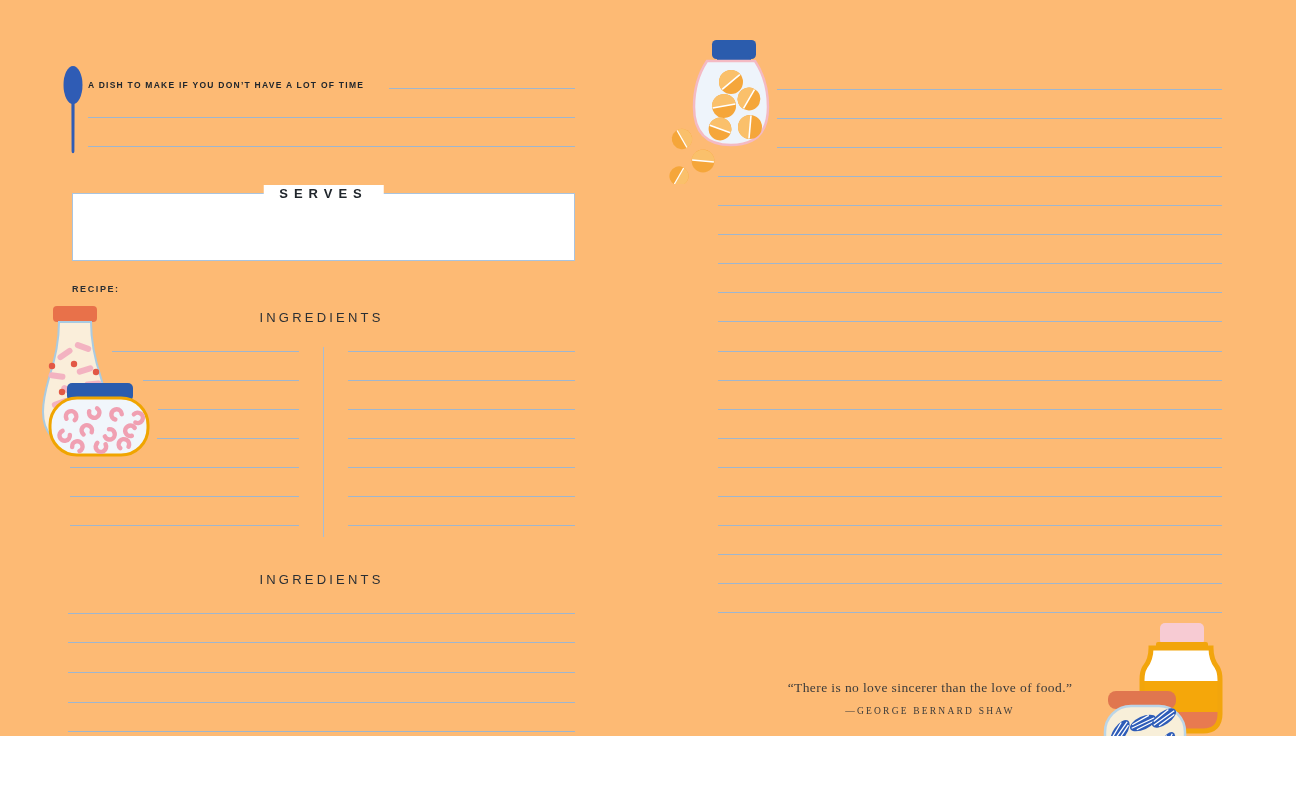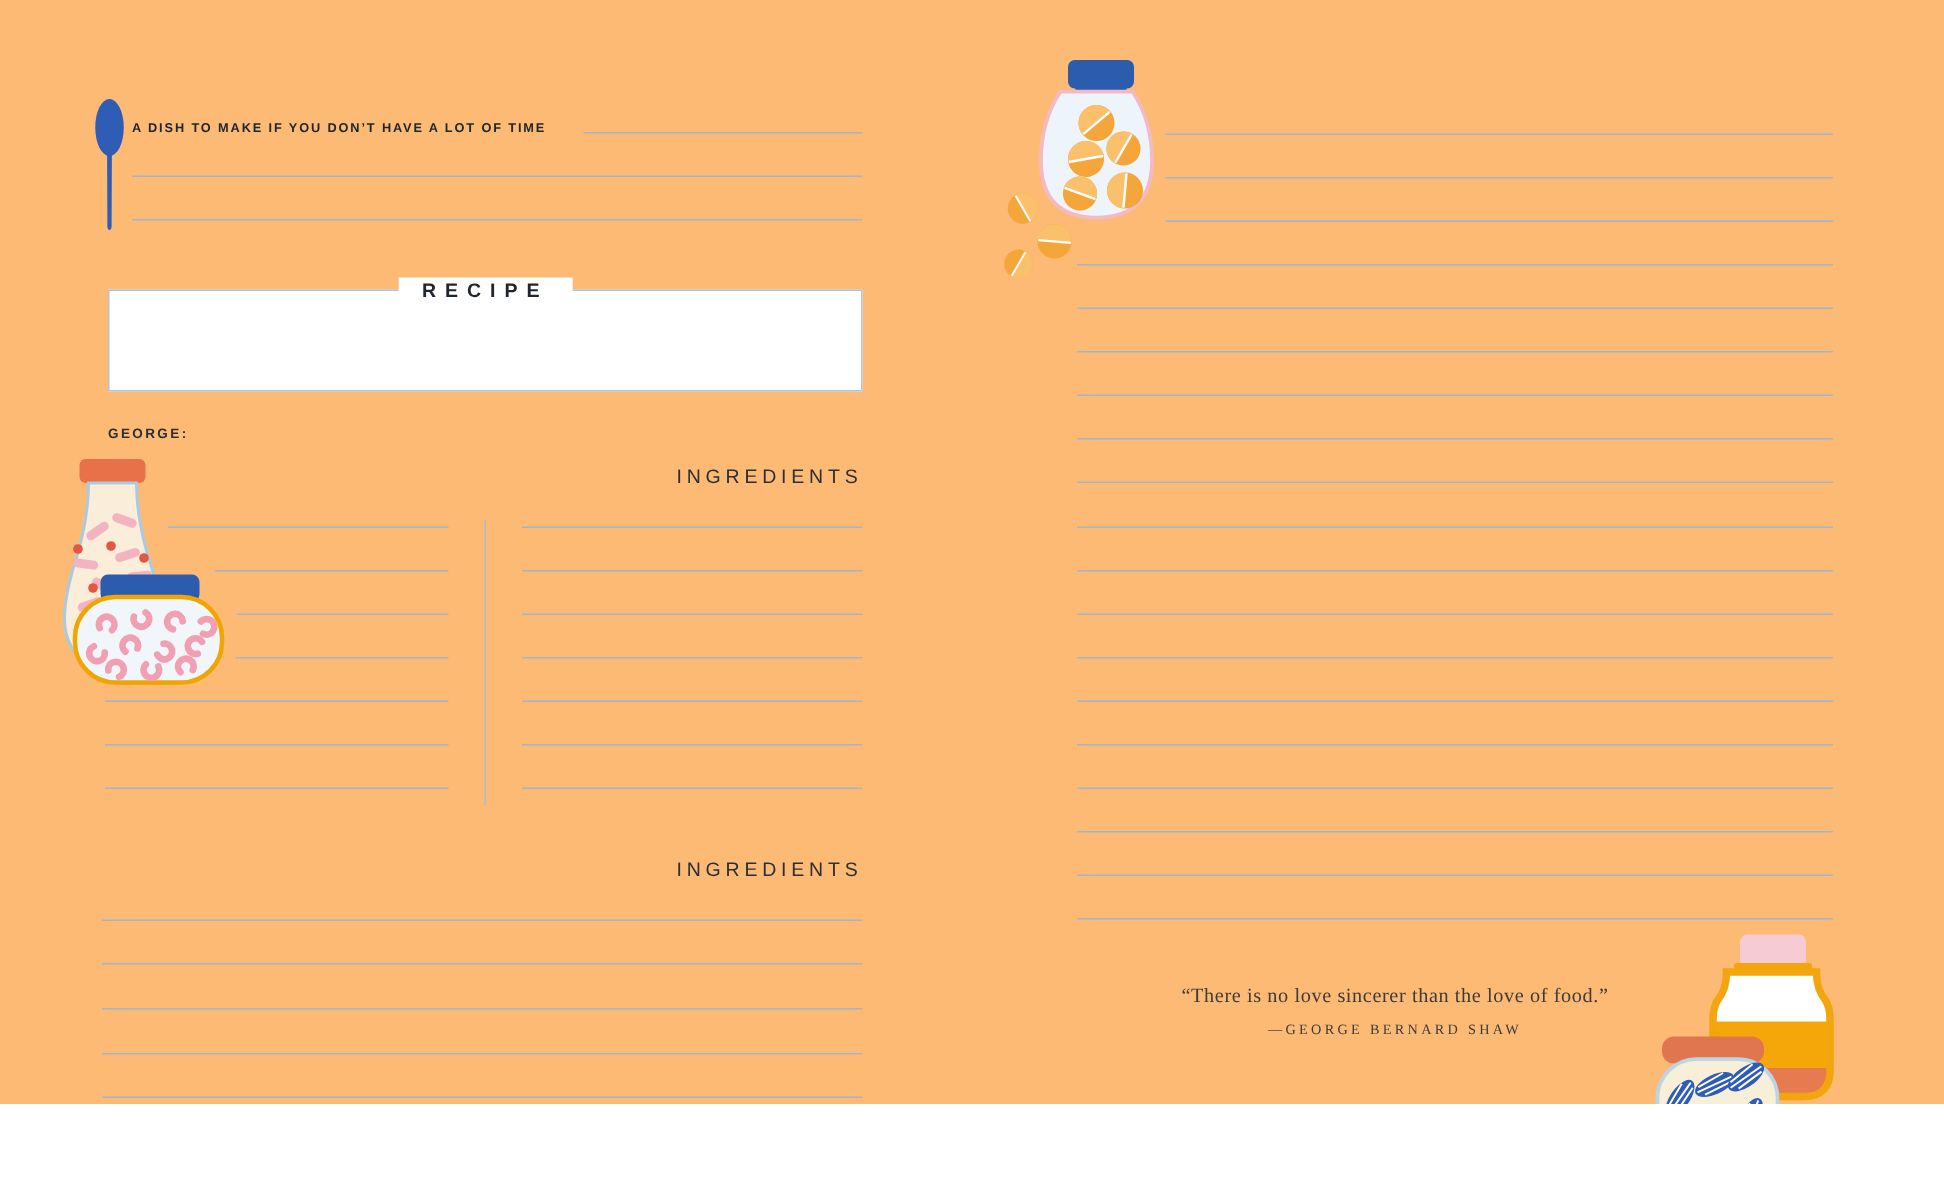--- a/index.html
+++ b/index.html
@@ -7,35 +7,35 @@
     position:relative;width:1296px;height:736px;background:#fdba74;
     font-family:"Liberation Sans", sans-serif;overflow:hidden;
   }
   .abs{position:absolute;}
   .rule{position:absolute;height:1.4px;background:#9FB6CE;}
   .vrule{position:absolute;width:1.4px;background:#A5BDD6;}
   .prompt-label{
     font-size:8.5px;font-weight:bold;letter-spacing:1.25px;color:#20262c;white-space:nowrap;
   }
   .section-heading{
-    font-size:13px;letter-spacing:3.2px;color:#2a2f34;text-align:right;white-space:nowrap;
+    font-size:13px;letter-spacing:3.2px;color:#2a2f34;text-align:center;white-space:nowrap;
   }
   .serves-label{font-size:9px;font-weight:bold;letter-spacing:1.6px;color:#2a2f34;}
   .recipe-box{
     position:absolute;left:72px;top:193px;width:501px;height:66px;
     border:1.3px solid #A9C4DF;background:#fff;
   }
   .recipe-label{
     position:absolute;top:-9px;left:50%;transform:translateX(-50%);
     background:#fff;padding:0 16px;font-size:13px;font-weight:bold;
     letter-spacing:6px;color:#20262c;line-height:17px;white-space:nowrap;
   }
   .quote-block{position:absolute;left:772px;top:656px;width:316px;text-align:center;
     font-family:"Liberation Serif", serif;color:#3b3b3b;}
-  .quote-text{font-size:13.5px;letter-spacing:0.4px;white-space:nowrap;}
+  .quote-text{font-size:13.5px;letter-spacing:0.4px;white-space:nowrap;margin-top:24px;}
   .quote-attr{margin-top:10px;font-size:9.5px;letter-spacing:2.2px;white-space:nowrap;}
   .pageno{
     position:absolute;width:40px;text-align:center;
     font-family:"Liberation Serif", serif;font-size:10.5px;letter-spacing:1px;color:#3a3a3a;
   }
 </style>
 </head>
 <body>
 
 <div id="spread">
@@ -43,24 +43,24 @@
   <div>
 
     <svg class="abs" style="left:61px;top:64px" width="24" height="96" viewBox="0 0 24 96">
       <ellipse cx="12" cy="21" rx="9.5" ry="19" fill="#2F5CB5"></ellipse>
       <path d="M10.4 36 L13.6 36 L13.4 87 C13.4 90 10.6 90 10.6 87 Z" fill="#2F5CB5"></path>
     </svg>
 
     <div class="abs prompt-label" style="left:88px;top:80px">A DISH TO MAKE IF YOU DON’T HAVE A LOT OF TIME</div>
 
     <div class="recipe-box">
-      <div class="recipe-label">RECIPE</div>
+      <div class="recipe-label">SERVES</div>
     </div>
 
-    <div class="abs serves-label" style="left:72px;top:284px">GEORGE:</div>
+    <div class="abs serves-label" style="left:72px;top:284px">RECIPE:</div>
 
     <svg class="abs" style="left:38px;top:300px" width="120" height="162" viewBox="0 0 120 162">
 
       <rect x="15" y="6" width="44" height="16" rx="4" fill="#E8714A"></rect>
 
       <path d="M21 22 L53 22 C53 42 57 60 63 78 C67 92 69 102 69 112 C69 132 57 146 37 146
                C17 146 5 132 5 112 C5 102 7 92 11 78 C17 60 21 42 21 22 Z" fill="#FAEEDA" stroke="#A9CBE2" stroke-width="2"></path>
 
       <g fill="#F3B3C1">
         <rect x="-8.5" y="-3" width="17" height="6" rx="3" transform="translate(27,54) rotate(-35)"></rect>

